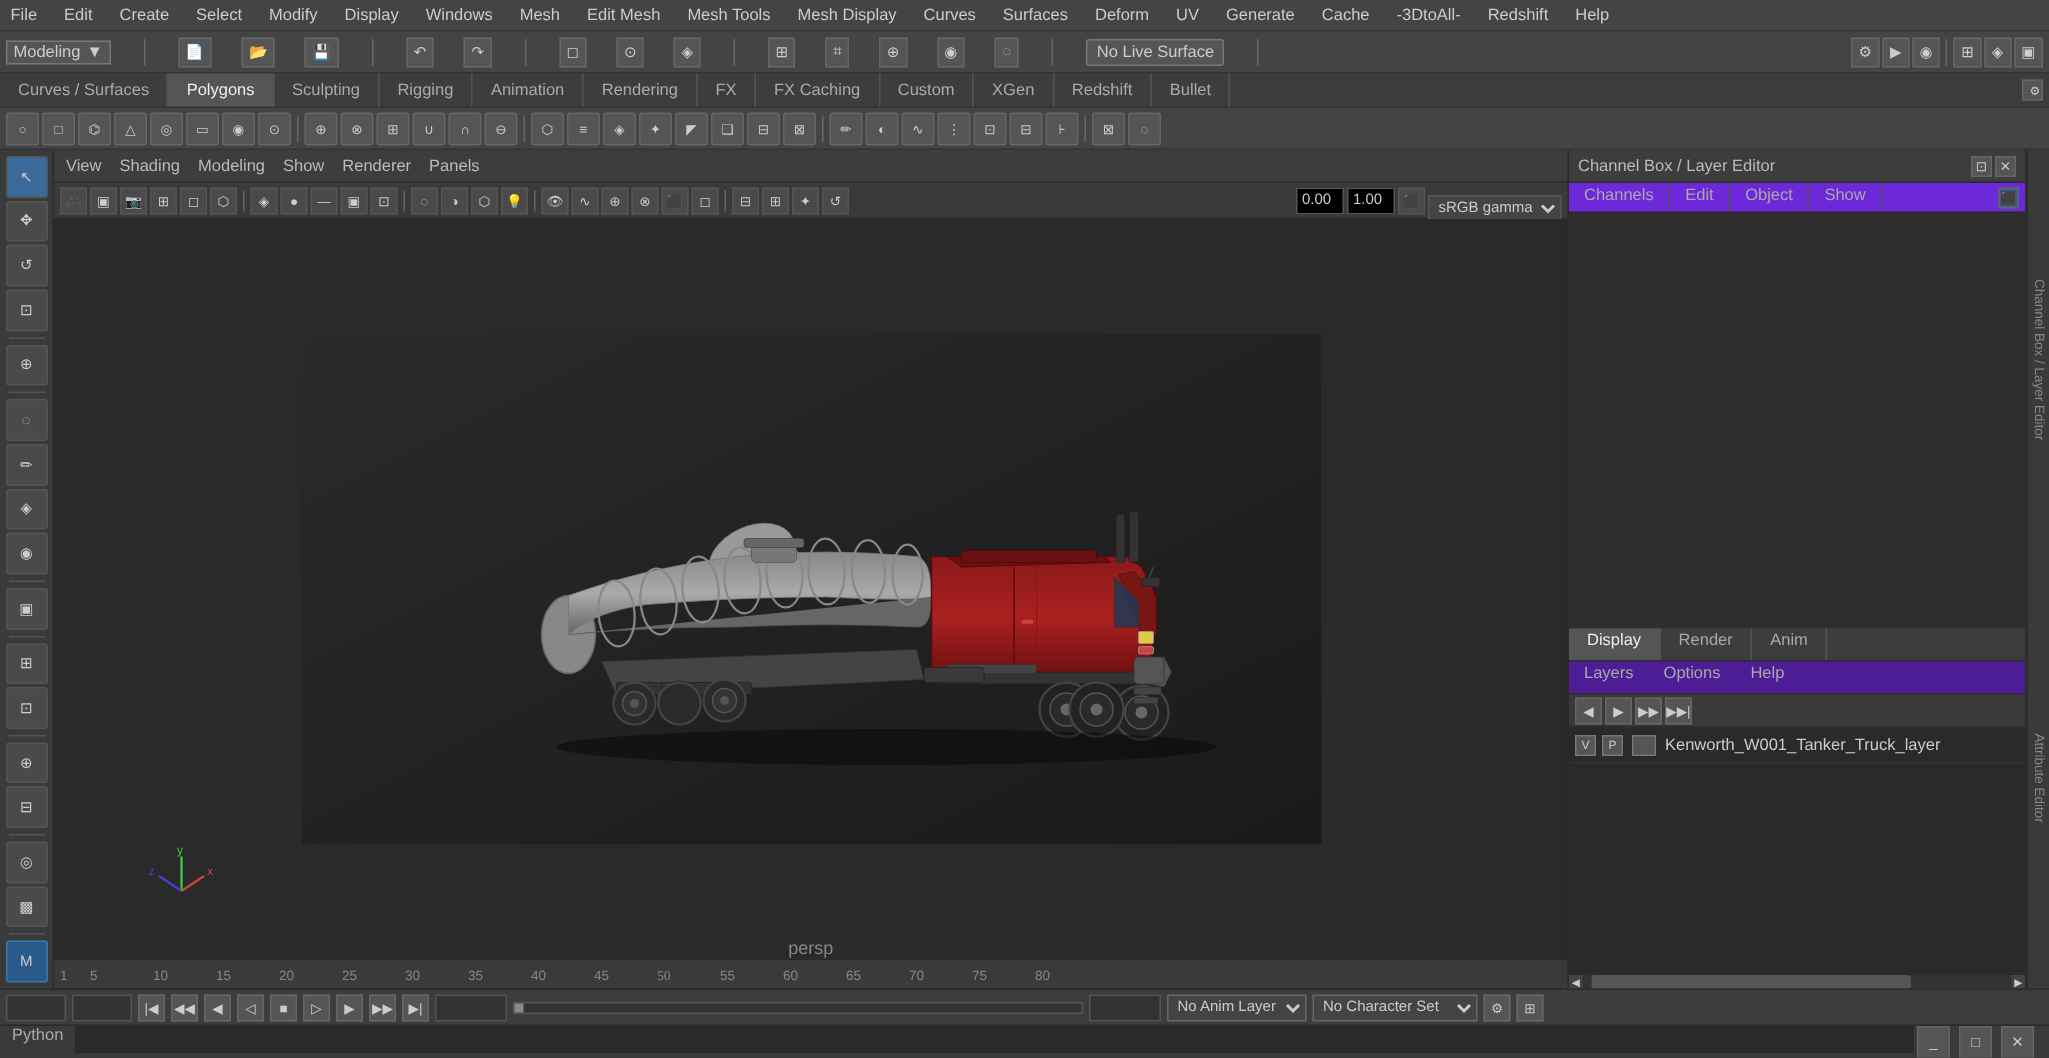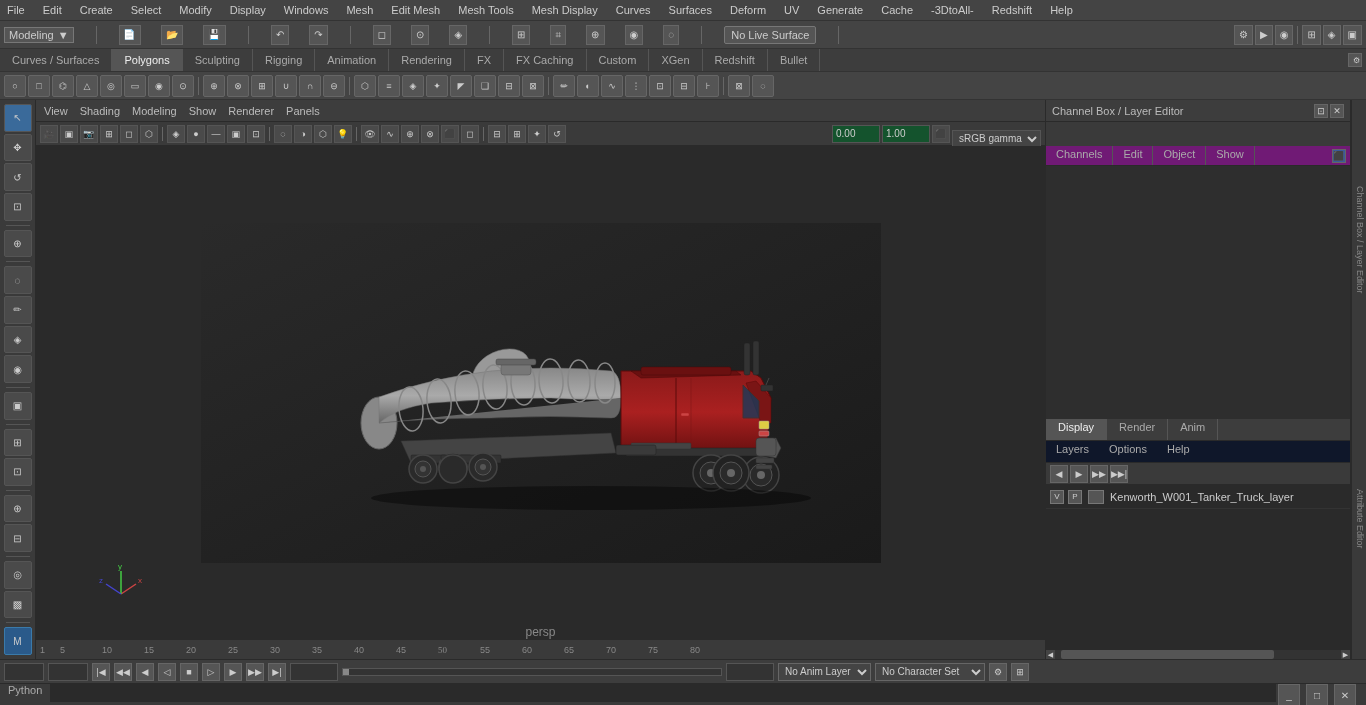--- a/index.html
+++ b/index.html
@@ -206,26 +206,26 @@
       border: 1px solid #555;
       display: flex;
       align-items: center;
       justify-content: center;
       cursor: pointer;
       font-size: 9px;
       color: #ccc;
       padding: 0 2px;
     }
     .vp-input {
-      background: #14532d;
+      background: #000000;
       border: 1px solid #555;
       color: #ccc;
       font-size: 10px;
       height: 18px;
-      width: 48px;
+      width: 32px;
       padding: 0 3px;
     }
     .vp-select {
       background: #444;
       border: 1px solid #555;
       color: #ccc;
       font-size: 10px;
       height: 18px;
       padding: 0 2px;
       margin-top: 10px;
@@ -354,24 +354,23 @@
     .channel-panel {
       width: 305px;
       background: #3a3a3a;
       display: flex;
       flex-direction: column;
       flex-shrink: 0;
       border-left: 1px solid #2a2a2a;
     }
     .channel-tabs {
       display: flex;
-      background: #701a75;
+      background: #6d28d9;
       height: 20px;
       border-bottom: 1px solid #2a2a2a;
-      margin-top: 24px;
     }
     .channel-tab {
       padding: 2px 10px;
       font-size: 11px;
       color: #aaa;
       cursor: pointer;
       border-right: 1px solid #555;
     }
     .channel-content {
       flex: 1;
@@ -397,21 +396,21 @@
       color: #aaa;
       cursor: pointer;
       border-right: 1px solid #555;
     }
     .layer-tab.active {
       background: #555;
       color: #eee;
     }
     .layer-sub-tabs {
       display: flex;
-      background: #0f172a;
+      background: #4c1d95;
       height: 22px;
       border-bottom: 1px solid #2a2a2a;
     }
     .layer-sub-tab {
       padding: 2px 10px;
       font-size: 11px;
       color: #aaa;
       cursor: pointer;
     }
     .layer-toolbar {

